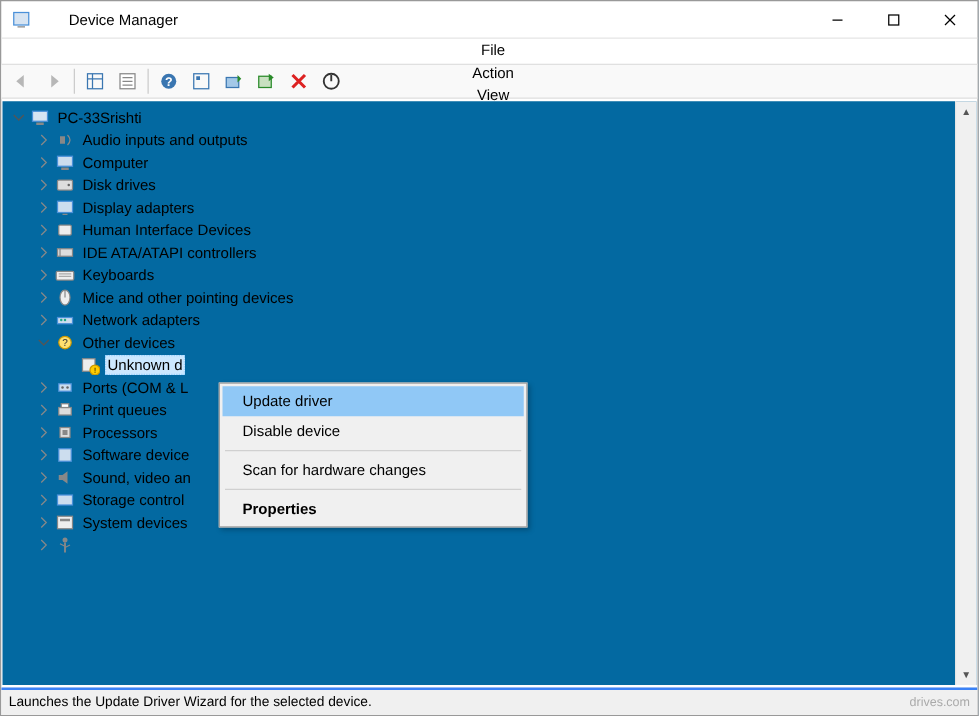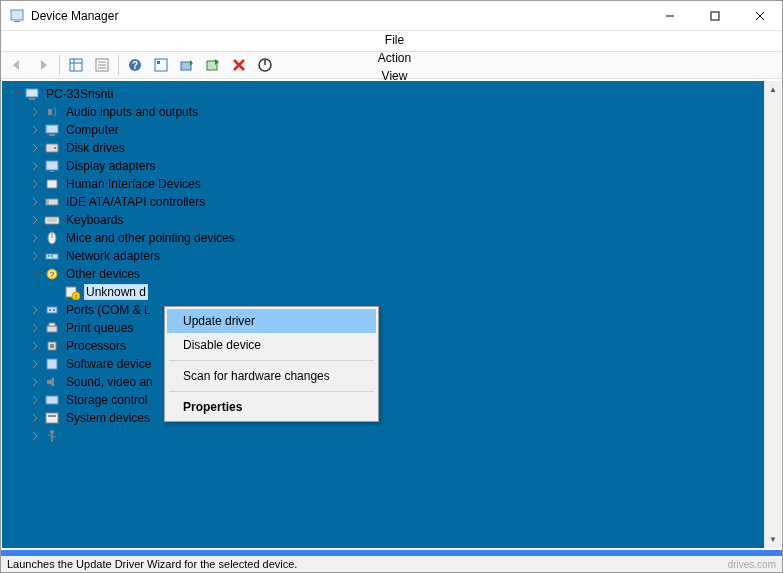--- a/index.html
+++ b/index.html
@@ -1,19 +1,19 @@
 <!DOCTYPE html>
 <html><head>
   <meta charset="utf-8">
   <style>
     * { margin: 0; padding: 0; box-sizing: border-box; font-family: 'Segoe UI', Tahoma, sans-serif; }
     body { background: #fff; width: 783px; height: 573px; overflow: hidden; border: 1px solid #999; position: relative; }
     
     
-    .titlebar { height: 30px; display: flex; align-items: center; padding-left: 8px; border-bottom: 1px solid #e5e5e5; }
+    .titlebar { height: 30px; display: flex; align-items: center; padding-left: 8px; border-bottom: 1px solid #e5e5e5; gap: 24px; }
     .titlebar-icon { width: 16px; height: 16px; margin-right: 6px; display: inline-flex; }
     .titlebar-title { font-size: 12px; flex: 1; }
     .window-controls { display: flex; height: 100%; }
     .win-btn { width: 45px; height: 100%; display: flex; align-items: center; justify-content: center; font-size: 10px; }
 
     
     .menubar { height: 20px; display: flex; align-items: center; padding-left: 6px; font-size: 12px; flex-direction: column; }
     .menu-item { padding: 2px 8px; }
 
     
@@ -27,28 +27,28 @@
     .tree-root { padding-left: 6px; }
     .tree-node { display: flex; align-items: center; height: 18px; white-space: nowrap; }
     .expander { width: 14px; height: 14px; display: flex; align-items: center; justify-content: center; color: #666; cursor: pointer; }
     .dev-icon { width: 16px; height: 16px; margin: 0 4px 0 2px; display: inline-flex; align-items: center; justify-content: center; flex-shrink: 0; }
     .node-label { padding: 1px 2px; }
     .node-label.selected { background: #cce8ff; border: 1px dotted #99d1ff; padding: 0 1px; }
     .children { padding-left: 20px; }
     .children.lvl2 { padding-left: 20px; }
 
     
-    .context-menu { position: absolute; left: 163px; top: 305px; width: 215px; background: #f0f0f0; border: 1px solid #a0a0a0; box-shadow: 2px 2px 4px rgba(0,0,0,0.25); font-size: 12px; padding: 2px; z-index: 100; }
+    .context-menu { position: absolute; left: 174px; top: 305px; width: 247px; background: #f0f0f0; border: 1px solid #a0a0a0; box-shadow: 2px 2px 4px rgba(0,0,0,0.25); font-size: 12px; padding: 2px; z-index: 100; }
     .cm-item { padding: 5px 20px 5px 16px; }
     .cm-item.hover { background: #90c8f6; }
     .cm-sep { height: 1px; background: #d0d0d0; margin: 3px 2px; }
     .cm-item.bold { font-weight: bold; }
 
     
-    .statusbar { position: absolute; bottom: 0; left: 0; right: 0; height: 22px; border-top: 6px solid #3b82f6; display: flex; align-items: center; padding: 0 6px; font-size: 11px; background: #f0f0f0; justify-content: space-between; }
+    .statusbar { position: absolute; bottom: 0; left: 0; right: 0; height: 22px; border-top: 2px solid #3b82f6; display: flex; align-items: center; padding: 0 6px; font-size: 11px; background: #f0f0f0; justify-content: space-between; }
     .watermark { font-size: 10px; color: #aaa; }
 
     
     .scrollbar { position: absolute; right: 1px; top: 80px; bottom: 24px; width: 17px; background: #f0f0f0; border-left: 1px solid #e5e5e5; }
     .sb-btn { height: 17px; display: flex; align-items: center; justify-content: center; font-size: 8px; color: #555; }
   </style>
 </head>
 <body>
 
 <div class="titlebar">

